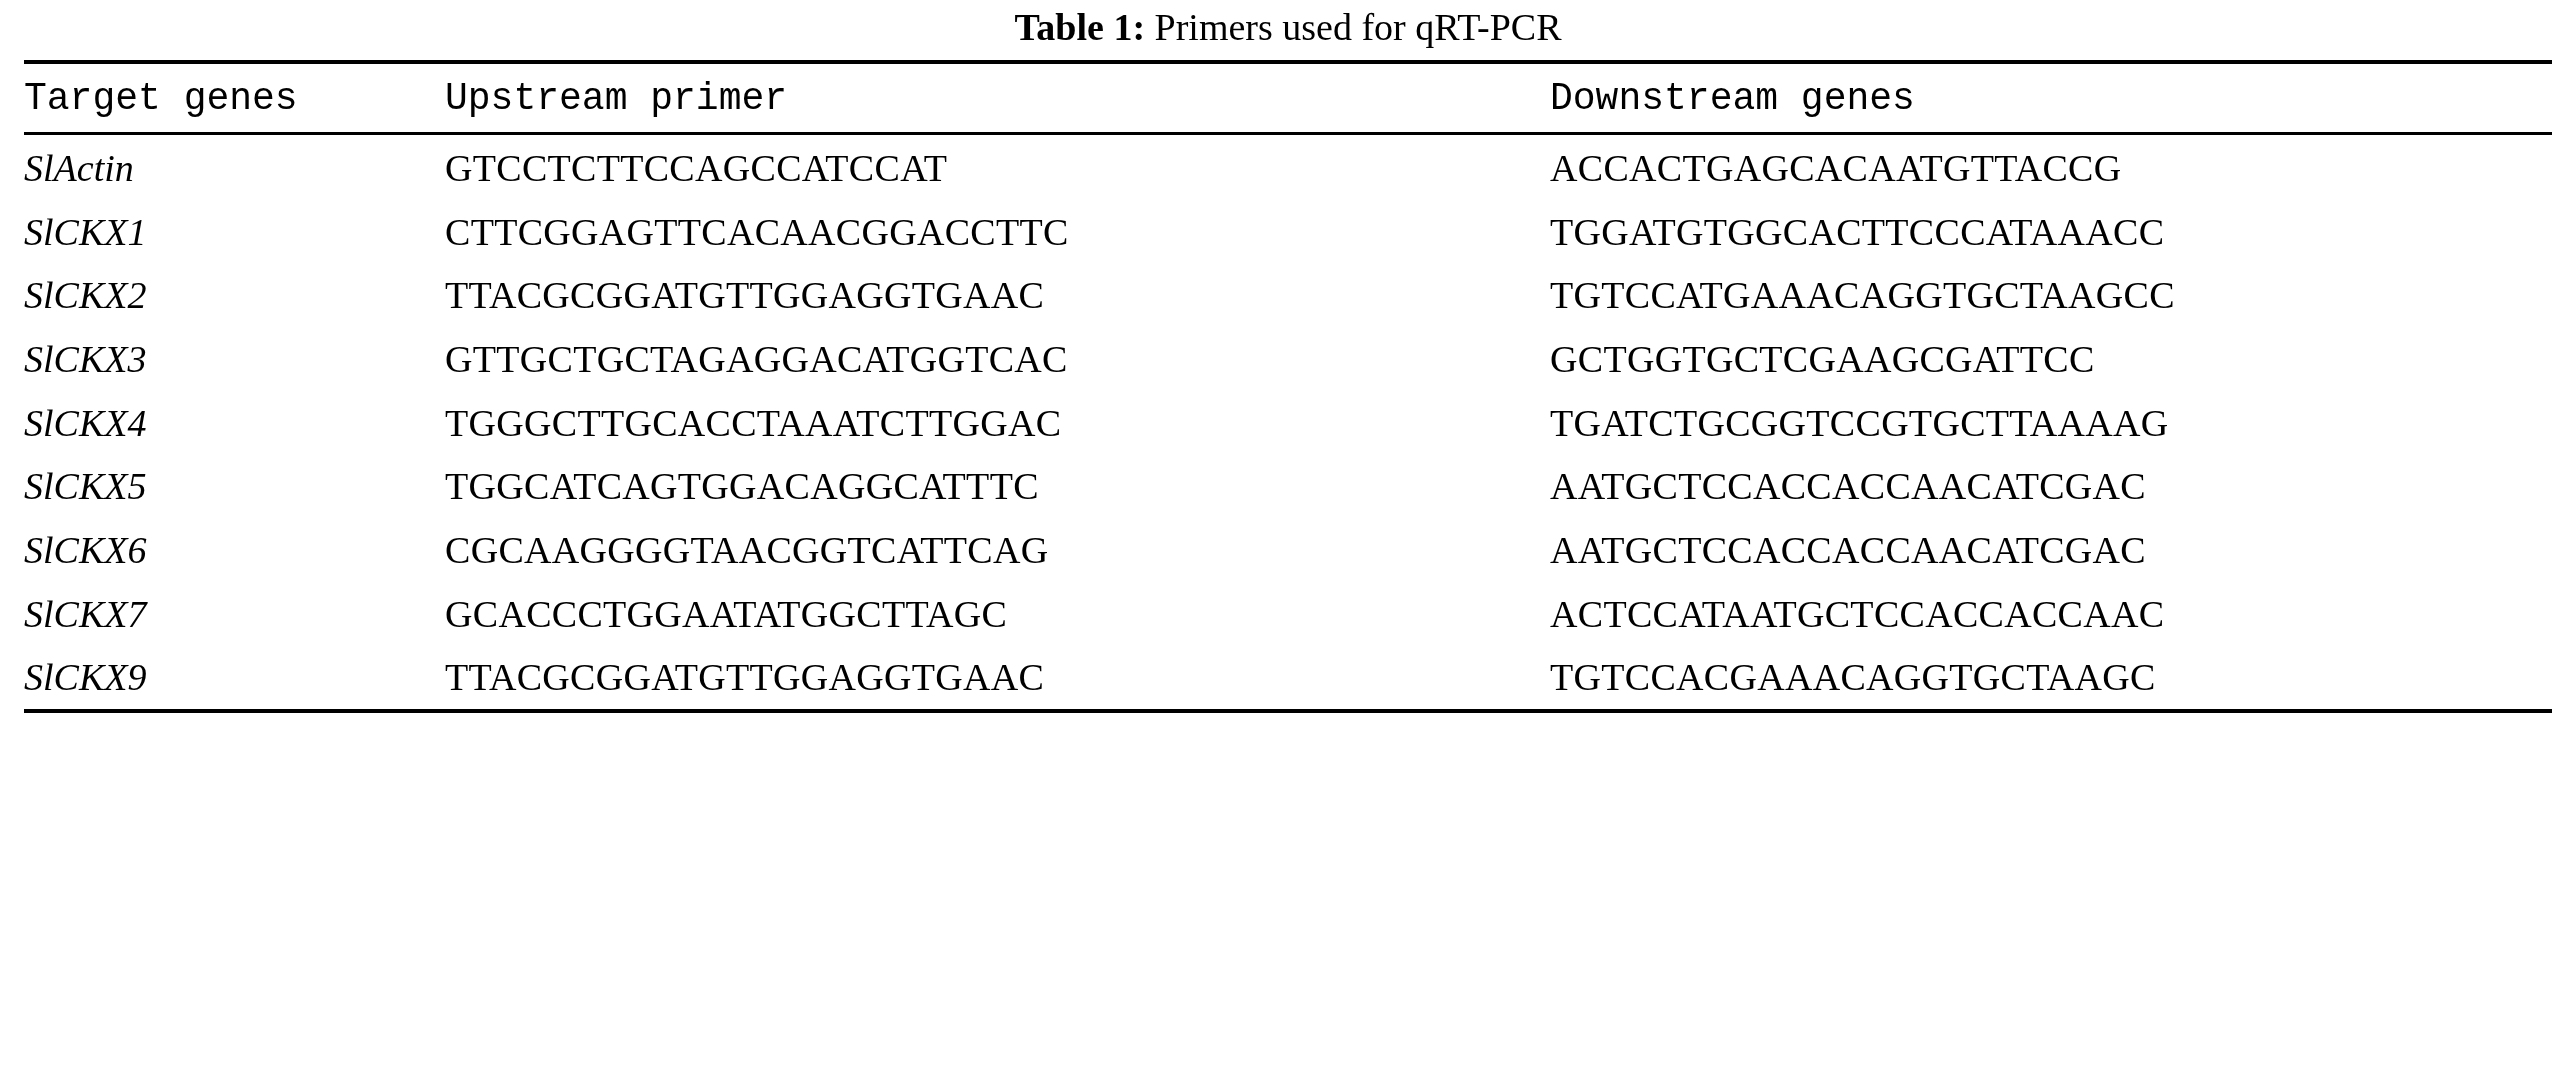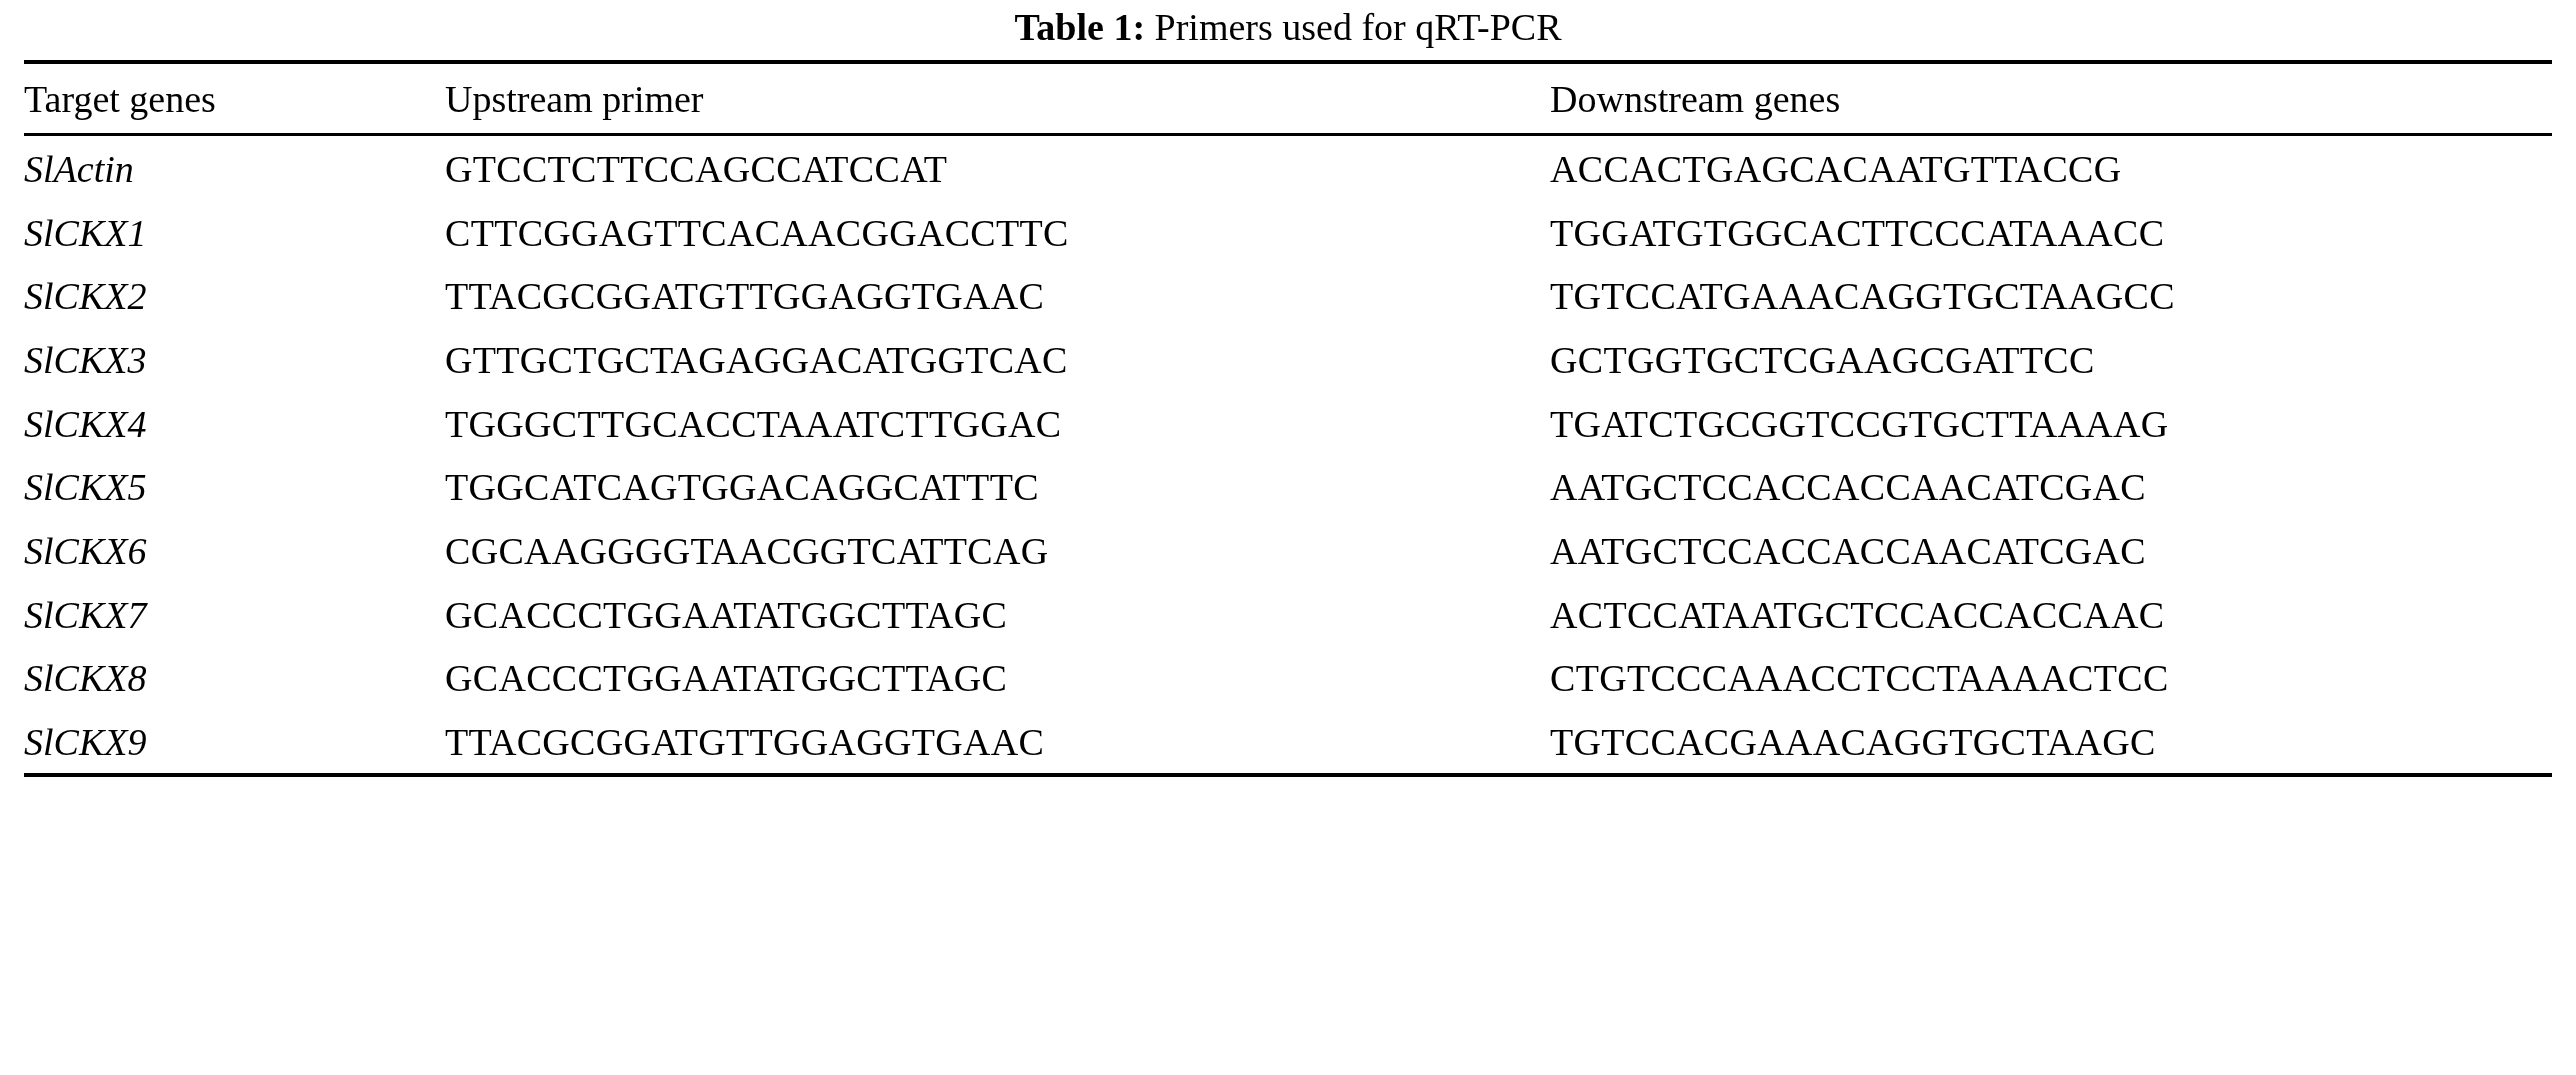--- a/index.html
+++ b/index.html
@@ -40,20 +40,21 @@
     border-collapse: collapse;
     table-layout: fixed;
     font-size: 38px;
   }
   table.primer-table col.c-gene { width: 421px; }
   table.primer-table col.c-up   { width: 1105px; }
   table.primer-table col.c-down { width: auto; }
 
   .rule-top {
     border-top: 4.6px solid #000;
+    font-family: Liberation Mono, monospace;
   }
   .rule-mid {
     border-top: 3.3px solid #000;
   }
   .rule-bottom {
     border-bottom: 4.6px solid #000;
   }
   thead th {
     text-align: left;
     font-weight: normal;
@@ -132,25 +133,20 @@
       <tr>
         <td class="gene">SlCKX6</td>
         <td>CGCAAGGGGTAACGGTCATTCAG</td>
         <td>AATGCTCCACCACCAACATCGAC</td>
       </tr>
       <tr>
         <td class="gene">SlCKX7</td>
         <td>GCACCCTGGAATATGGCTTAGC</td>
         <td>ACTCCATAATGCTCCACCACCAAC</td>
       </tr>
-      <tr>
-        <td class="gene">SlCKX8</td>
-        <td>GCACCCTGGAATATGGCTTAGC</td>
-        <td>CTGTCCCAAACCTCCTAAAACTCC</td>
-      </tr>
       <tr class="rule-bottom">
         <td class="gene">SlCKX9</td>
         <td>TTACGCGGATGTTGGAGGTGAAC</td>
         <td>TGTCCACGAAACAGGTGCTAAGC</td>
       </tr>
     </tbody>
   </table>
 
 </div>
 

